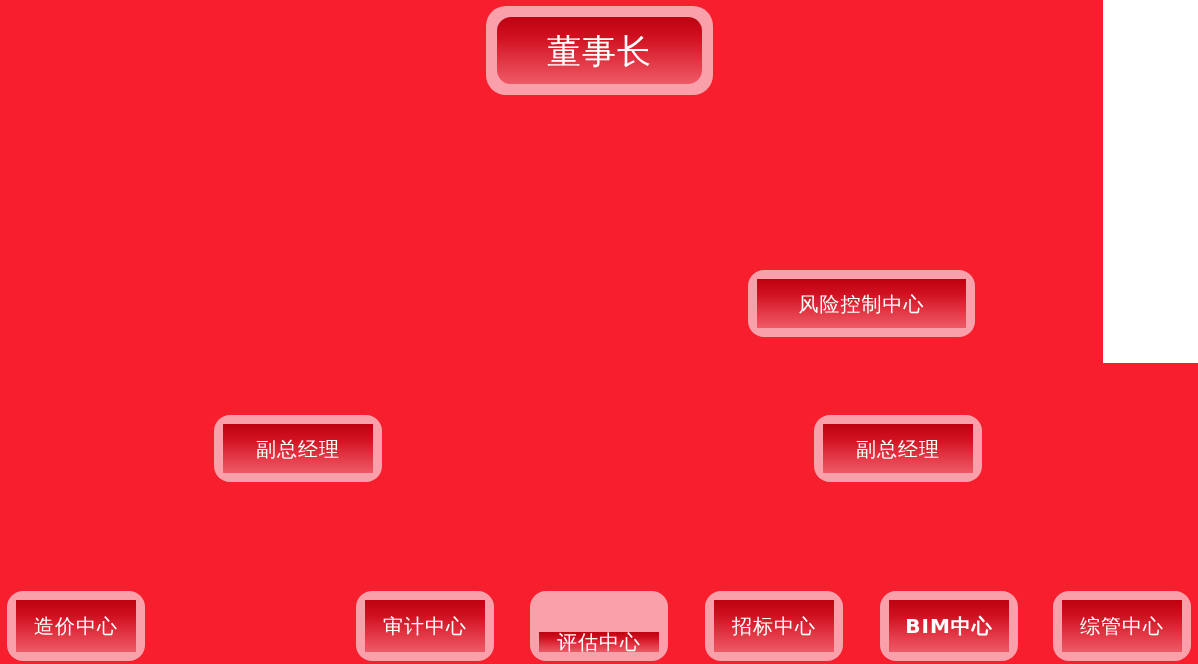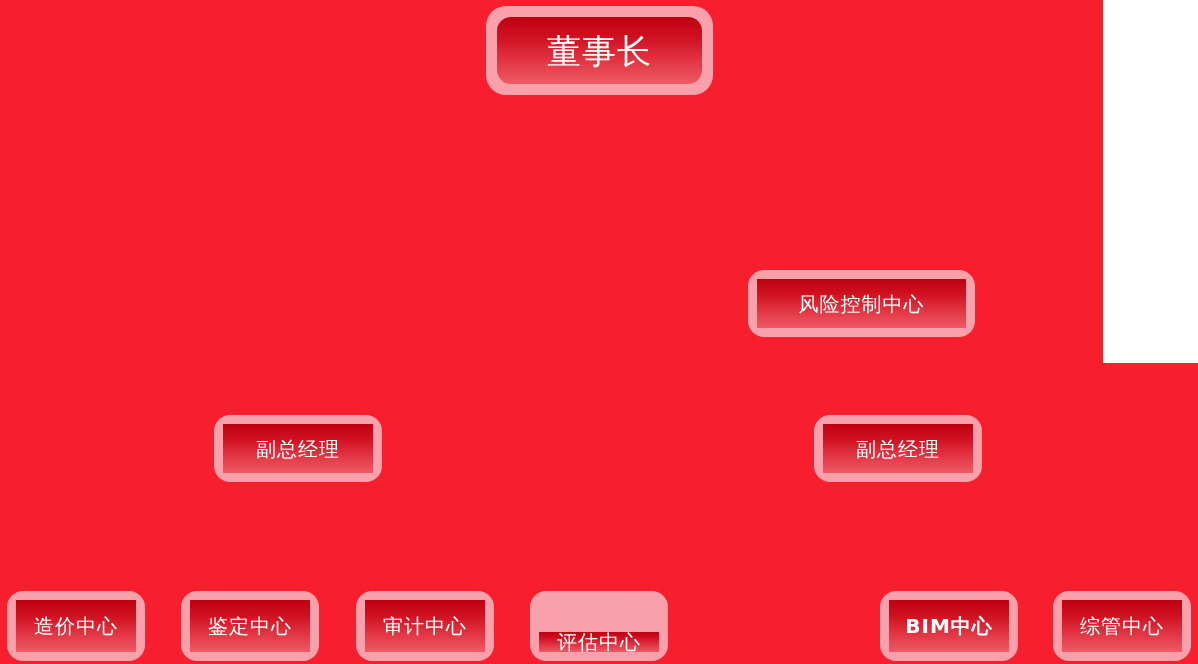--- a/index.html
+++ b/index.html
@@ -103,32 +103,32 @@
   </div>
 
   <div class="node-outer node-deputy-right">
     <div class="node-inner">副总经理</div>
   </div>
 
   <div class="node-outer node-dept dept-0">
     <div class="node-inner">造价中心</div>
   </div>
 
-  <div class="node-outer node-dept dept-1">
-    <div class="node-inner">鉴定中心</div>
-  </div>
 
   <div class="node-outer node-dept dept-2">
     <div class="node-inner">审计中心</div>
   </div>
 
   <div class="node-outer node-dept dept-3">
     <div class="node-inner">评估中心</div>
   </div>
 
+  <div class="node-outer node-dept dept-4">
+    <div class="node-inner">招标中心</div>
+  </div>
 
   <div class="node-outer node-dept dept-5">
     <div class="node-inner">BIM中心</div>
   </div>
 
   <div class="node-outer node-dept dept-6">
     <div class="node-inner">综管中心</div>
   </div>
 
 </div>

